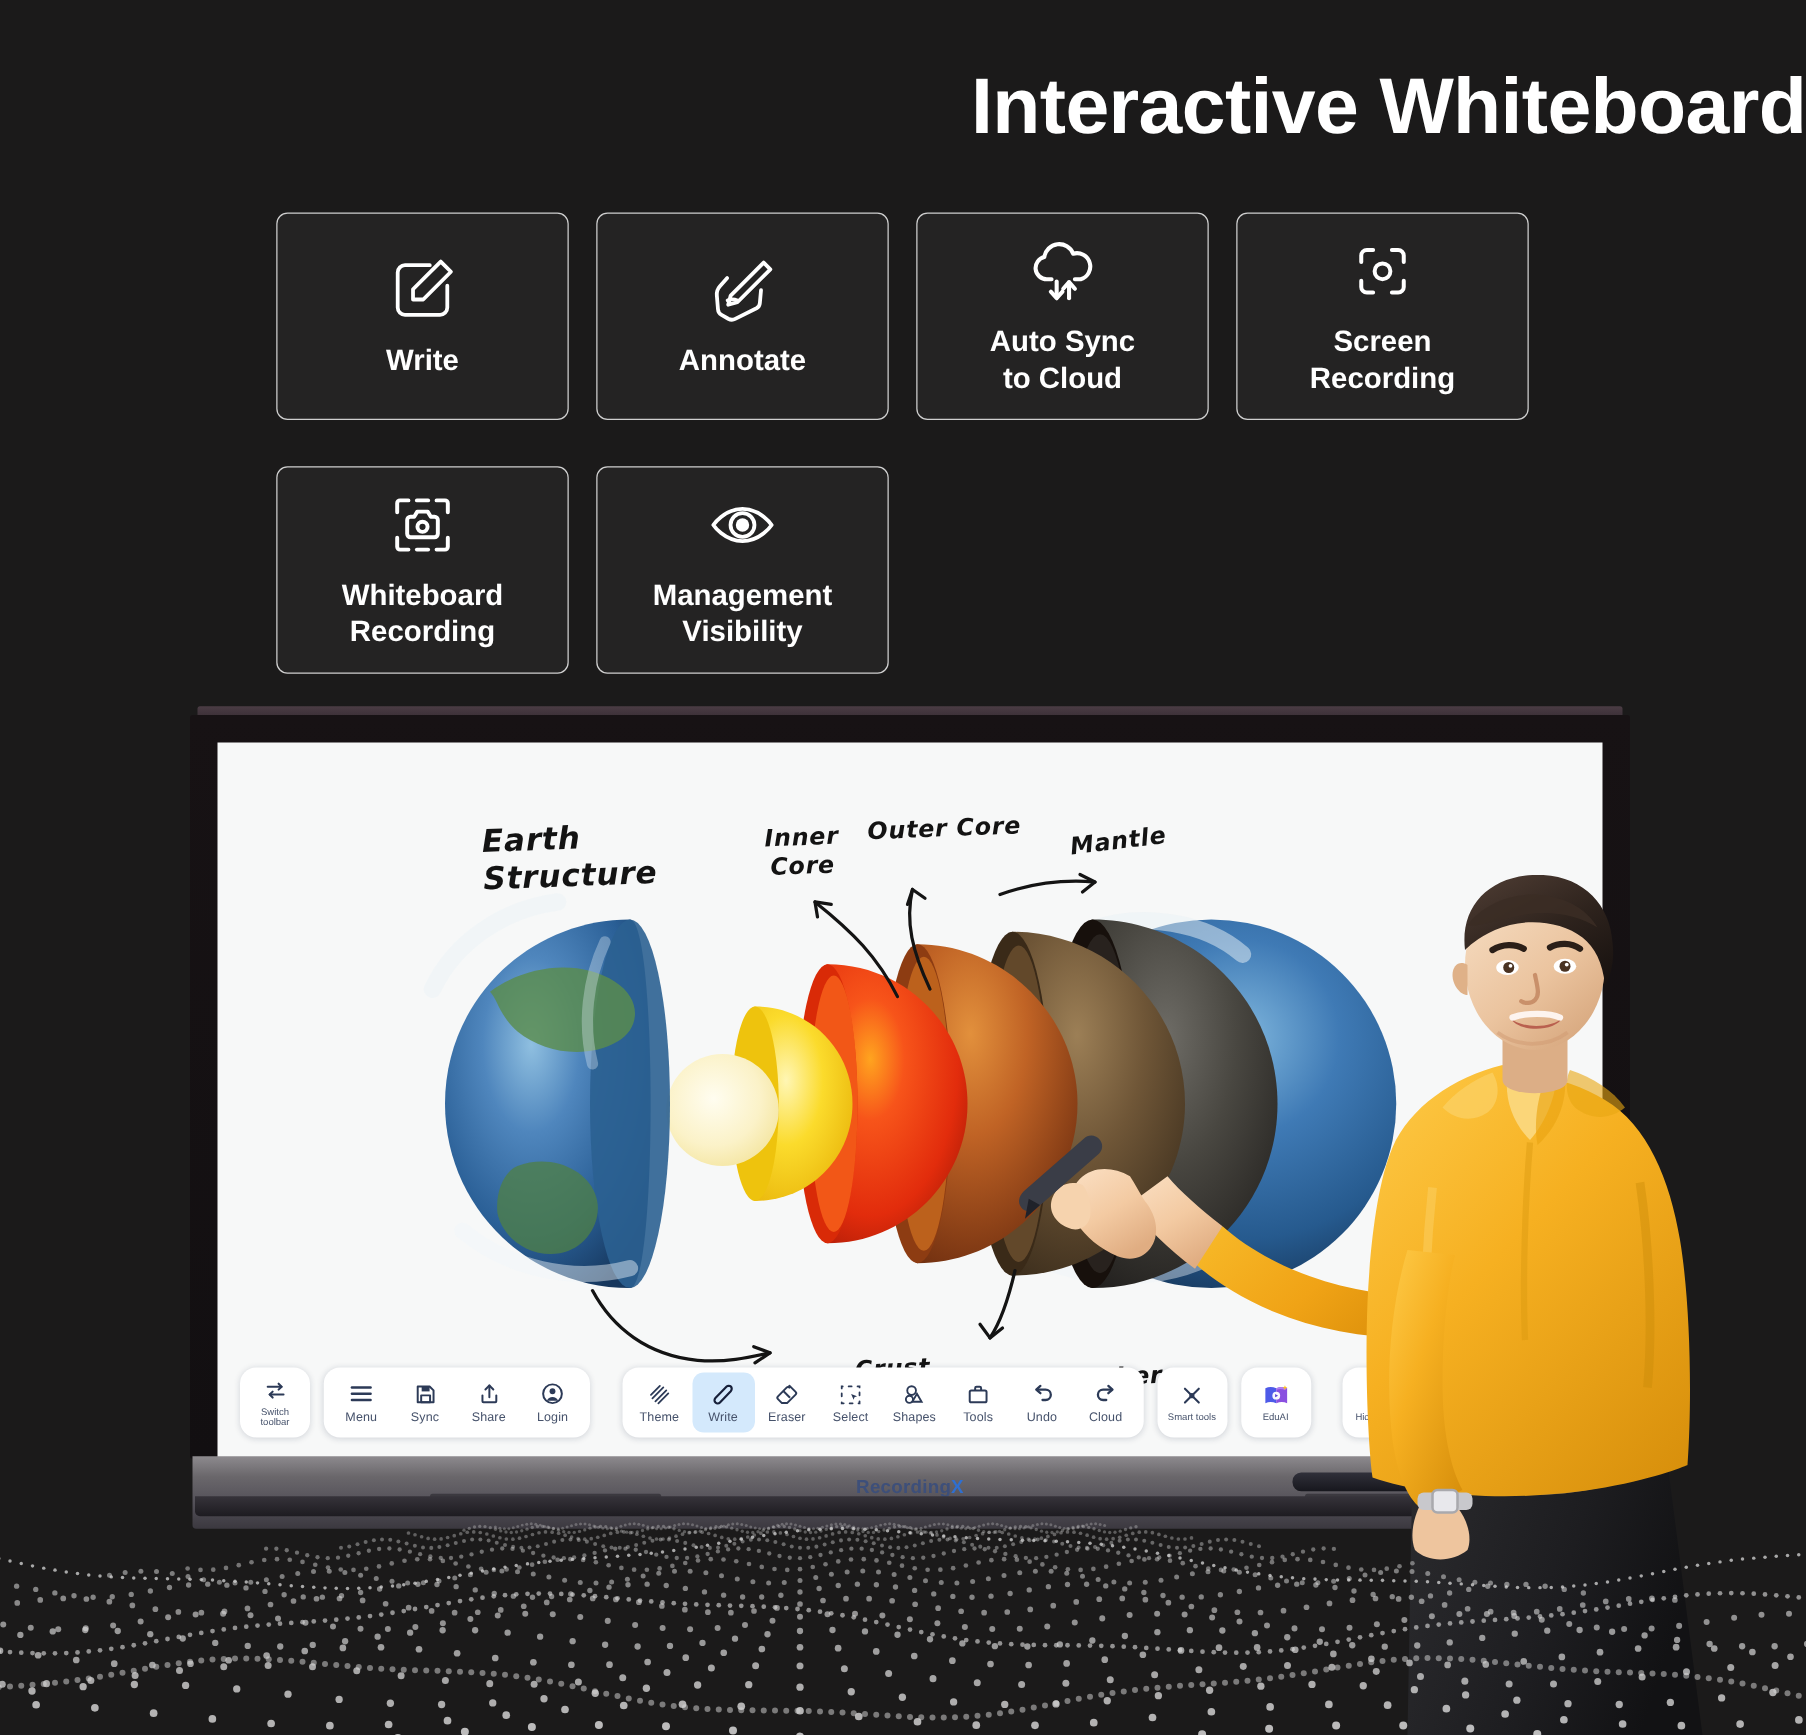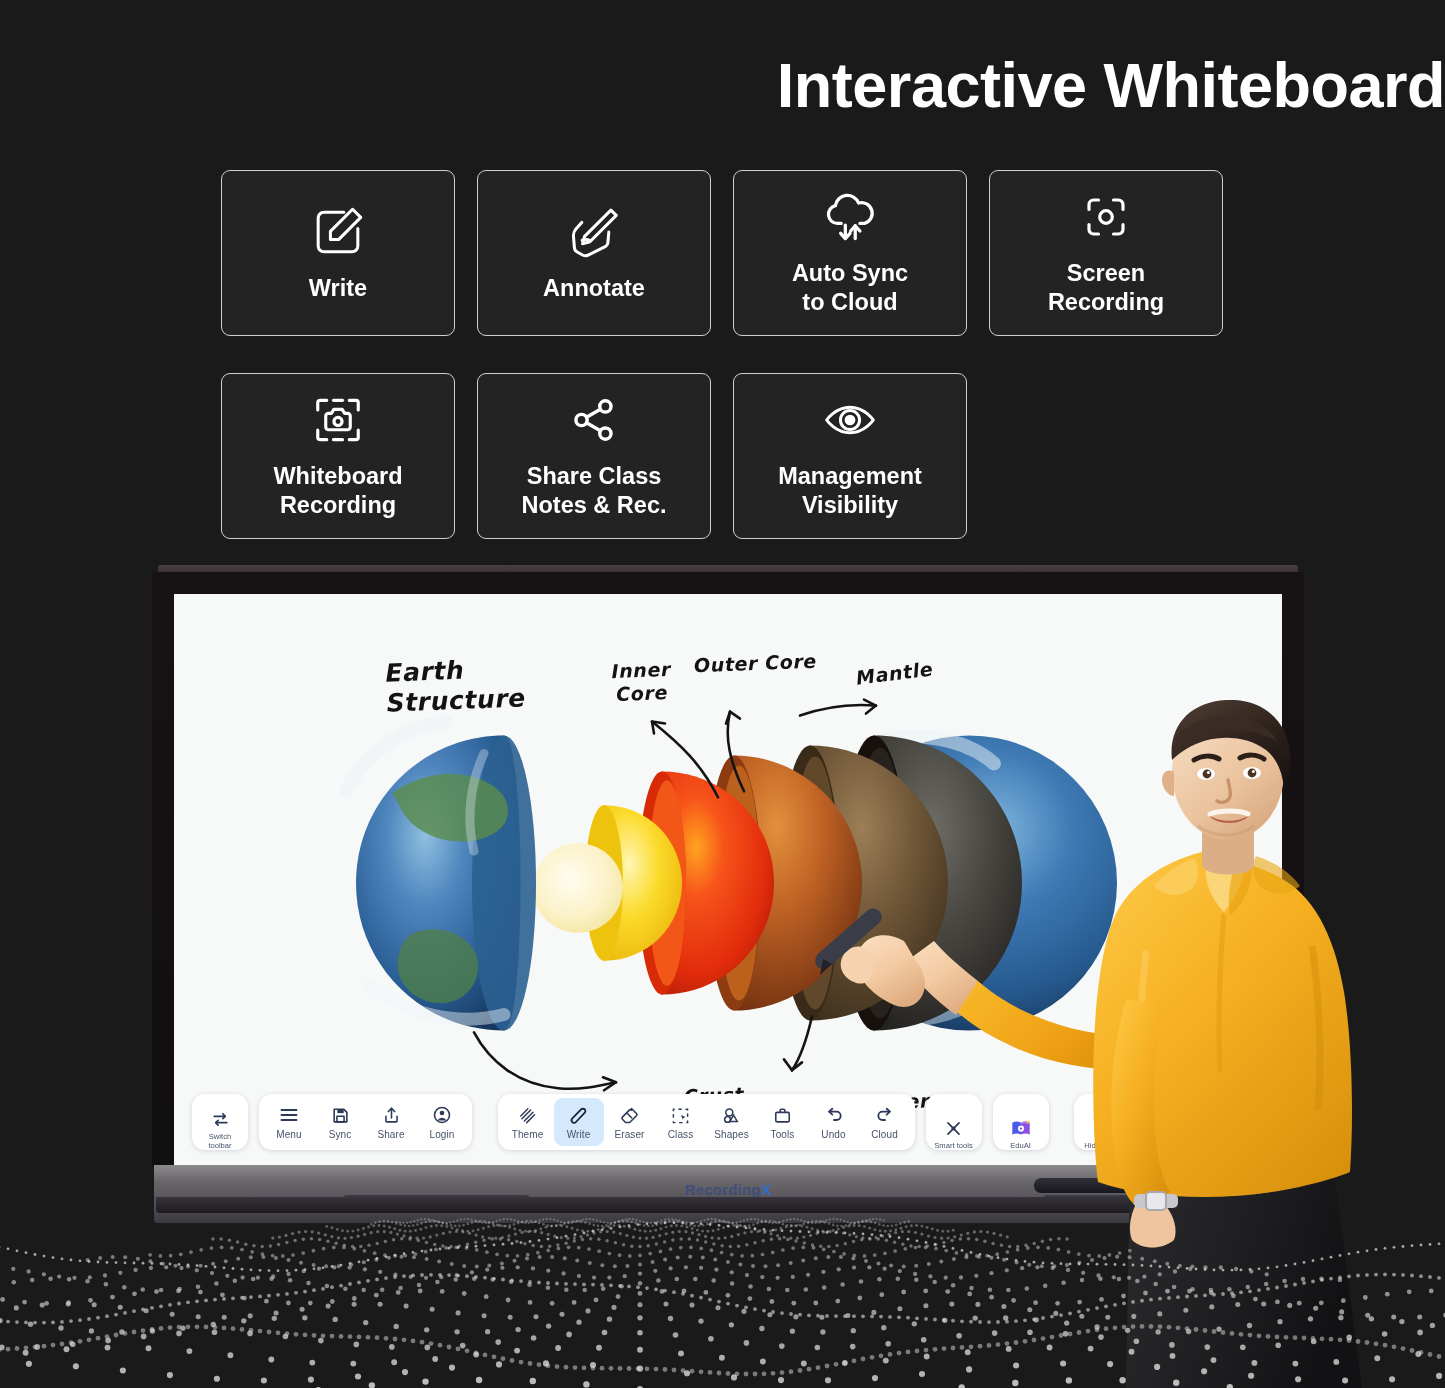--- a/index.html
+++ b/index.html
@@ -264,21 +264,21 @@
 
   .tool-single {
     background: #ffffff;
     border-radius: 13px;
     box-shadow: 0 1px 5px rgba(20,30,60,0.16);
     width: 56px;
     height: 56px;
     display: flex;
     flex-direction: column;
     align-items: center;
-    justify-content: flex-end;
+    justify-content: center;
     gap: 3px;
     cursor: pointer;
   }
   .tool-single .ticon { height: 21px; display: flex; align-items: center; justify-content: center; }
   .tool-single .tlabel {
     font-size: 7.6px;
     color: #46526b;
     line-height: 1.1;
     text-align: center;
     white-space: pre-line;
@@ -374,33 +374,20 @@
           <path d="M28 41.5h-8"></path>
           <path d="M14 41.5H8a2 2 0 0 1-2-2V33"></path>
           <path d="M20.3 14.5h7.4l2.2 3.6h2.6a2.4 2.4 0 0 1 2.4 2.4v9.8a2.4 2.4 0 0 1-2.4 2.4H15.5a2.4 2.4 0 0 1-2.4-2.4v-9.8a2.4 2.4 0 0 1 2.4-2.4h2.6z"></path>
           <circle cx="24" cy="25.3" r="3.6"></circle>
         </svg>
       </div>
       <div class="flabel">Whiteboard
 Recording</div>
     </div>
 
-    <div class="feature-card">
-      <div class="ficon">
-        <svg width="52" height="52" viewBox="0 0 48 48" fill="none" stroke="#fff" stroke-width="3.2" stroke-linecap="round" stroke-linejoin="round">
-          <circle cx="34.5" cy="11.5" r="5.2"></circle>
-          <circle cx="34.5" cy="36.5" r="5.2"></circle>
-          <circle cx="12.5" cy="24" r="5.2"></circle>
-          <path d="M29.9 14.1L17.1 21.4"></path>
-          <path d="M17.1 26.6l12.8 7.3"></path>
-        </svg>
-      </div>
-      <div class="flabel">Share Class
-Notes &amp; Rec.</div>
-    </div>
 
     <div class="feature-card">
       <div class="ficon">
         <svg width="56" height="56" viewBox="0 0 48 48" fill="none" stroke="#fff" stroke-width="2.6" stroke-linecap="round" stroke-linejoin="round">
           <path d="M4 24s7.4-11 20-11 20 11 20 11-7.4 11-20 11S4 24 4 24z"></path>
           <circle cx="24" cy="24" r="8.2"></circle>
           <circle cx="24" cy="24" r="4.6" fill="#fff" stroke="none"></circle>
         </svg>
       </div>
       <div class="flabel">Management
@@ -635,21 +622,21 @@
               </span>
               <span class="tlabel">Eraser</span>
             </div>
             <div class="tool-btn">
               <span class="ticon">
                 <svg width="19" height="19" viewBox="0 0 24 24" fill="none" stroke="#2c3a57" stroke-width="1.8" stroke-linecap="round">
                   <path d="M3 6V4h2M10 4h4M19 4h2v2M21 10v4M21 19v2h-2M14 21h-4M5 21H3v-2M3 14v-4" stroke-dasharray="3 2.5"></path>
                   <path d="M12.5 11.5l6 2.4-2.6.9-.9 2.6z" fill="#2c3a57" stroke="none"></path>
                 </svg>
               </span>
-              <span class="tlabel">Class</span>
+              <span class="tlabel">Select</span>
             </div>
             <div class="tool-btn">
               <span class="ticon">
                 <svg width="19" height="19" viewBox="0 0 24 24" fill="none" stroke="#2c3a57" stroke-width="1.9">
                   <circle cx="9.2" cy="8.2" r="4.4"></circle>
                   <path d="M14.6 11.4l4.7 8.1H9.9z"></path>
                   <circle cx="7" cy="17" r="3.6"></circle>
                 </svg>
               </span>
               <span class="tlabel">Shapes</span>

